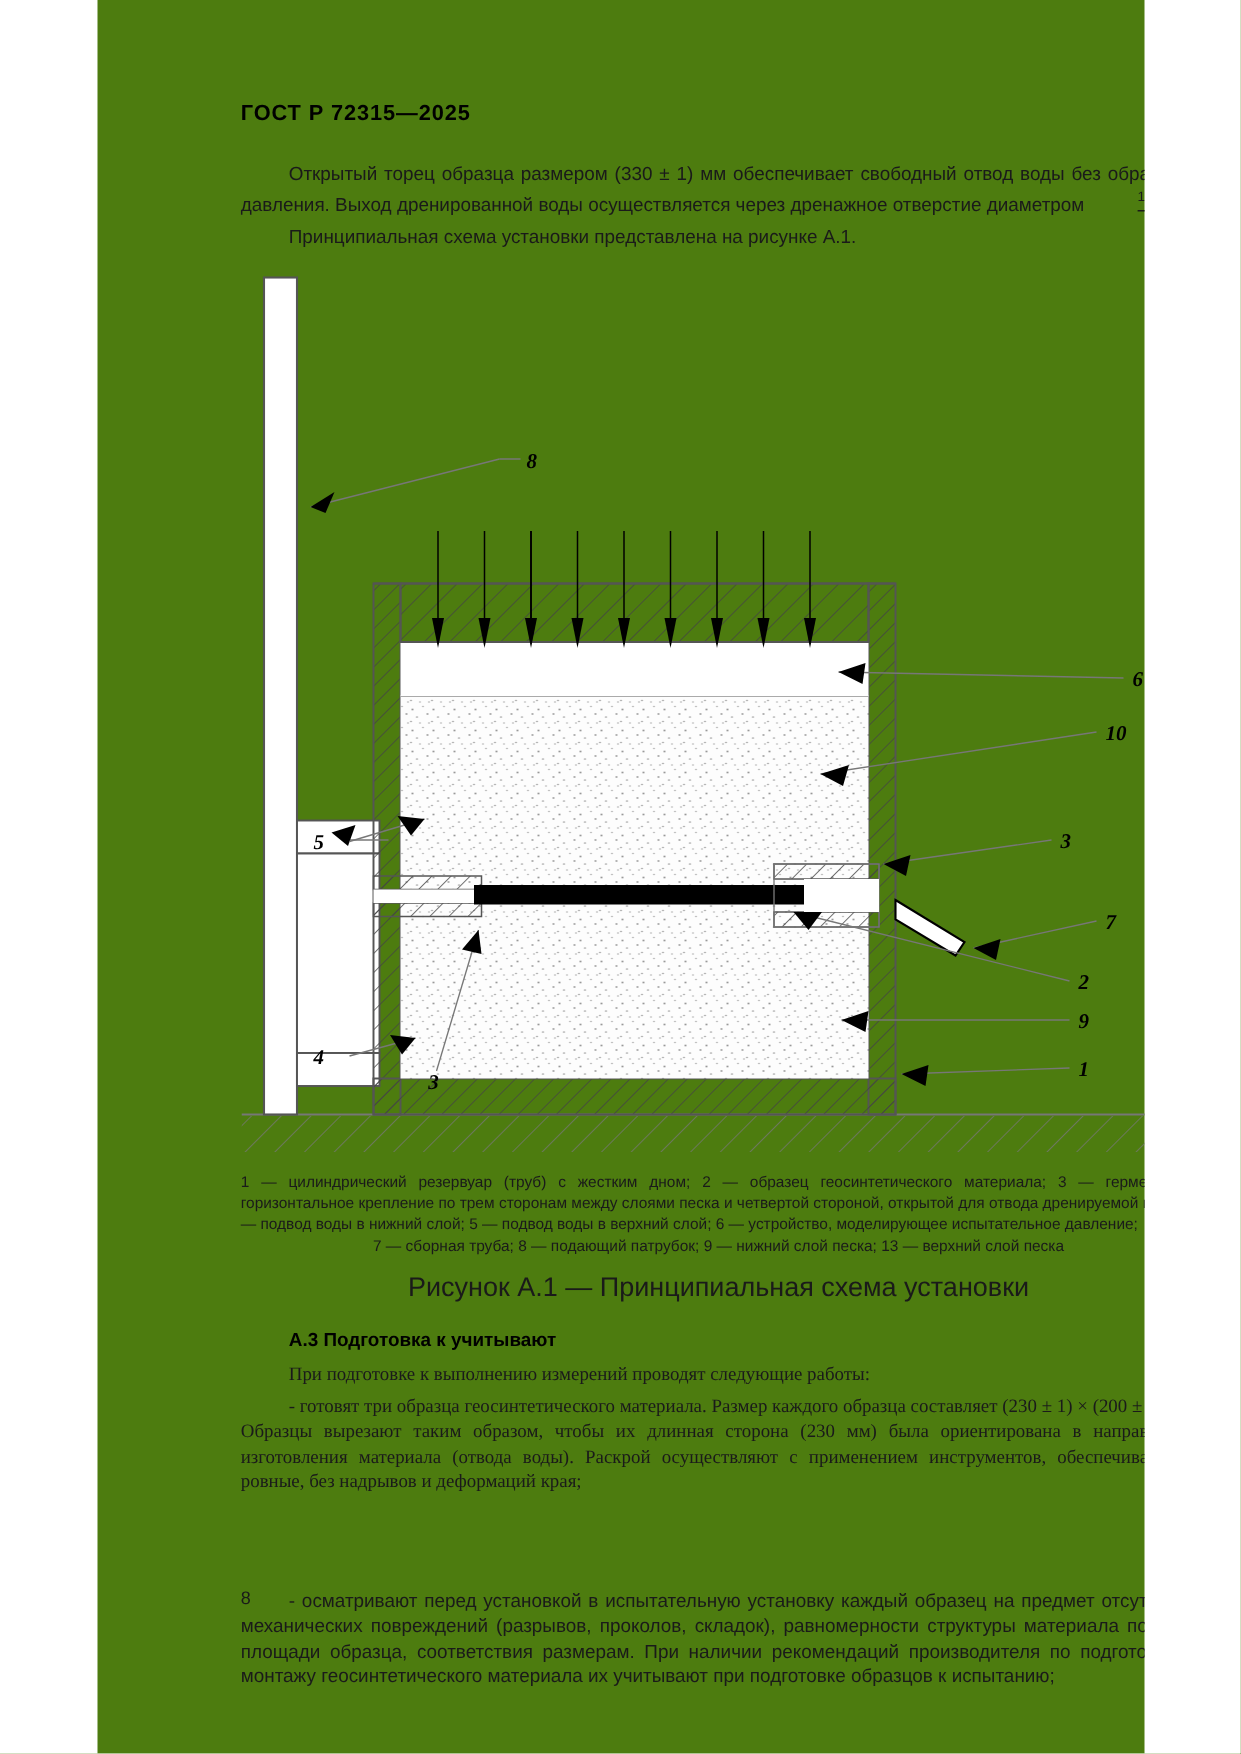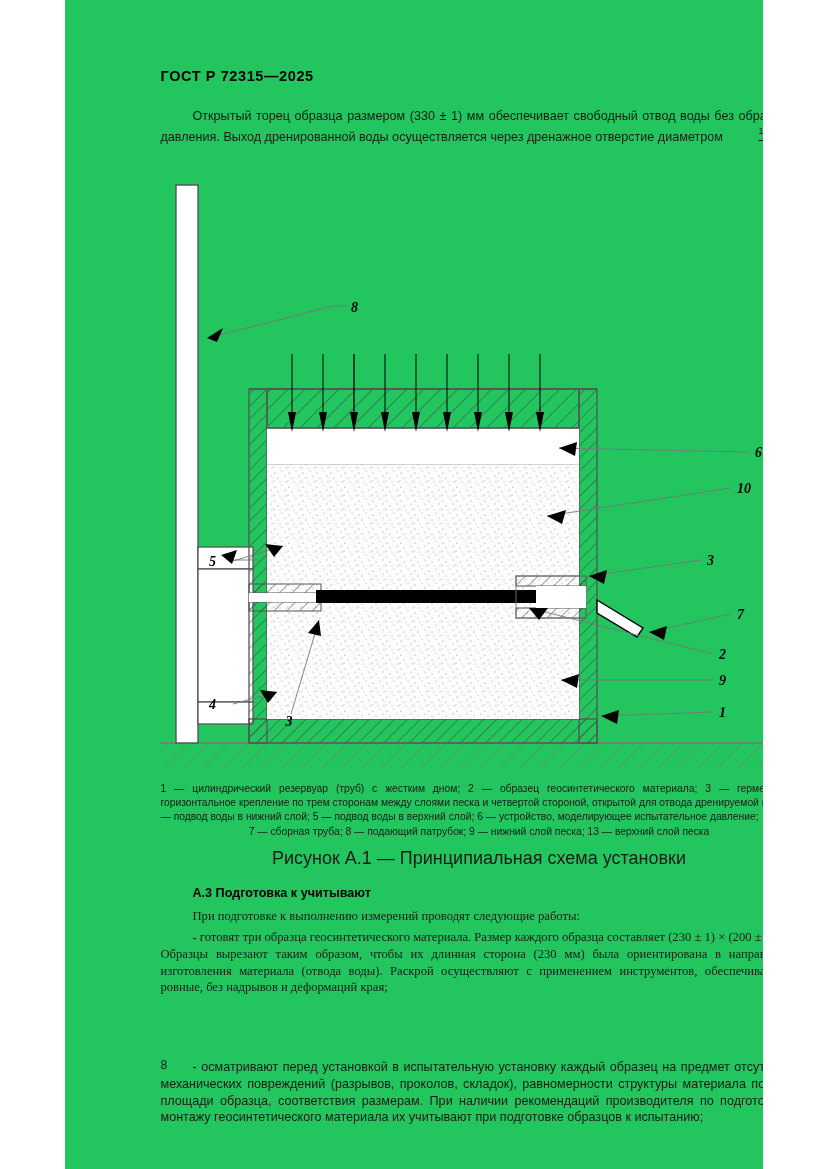--- a/index.html
+++ b/index.html
@@ -8,21 +8,21 @@
     background: #ffffff;
   }
   body {
     font-family: "Liberation Sans", sans-serif;
     color: #000000;
   }
   .page {
     position: relative;
     width: 698px;
     height: 1169px;
-    background: #22c55e;
+    background: #4d7c0f;
     overflow: hidden;
     margin: 0 auto;
   }
 
   
   .doc-header {
     position: absolute;
     left: 96px;
     top: 68px;
     font-size: 14.5px;
@@ -107,20 +107,23 @@
 <div class="page">
 
   <div class="doc-header">ГОСТ Р 72315—2025</div>
 
   <div class="body-block" style="top:108px;">
     <p class="p-indent" style="margin:0;">
       <span>Открытый торец образца размером (330 ± 1) мм обеспечивает свободный отвод воды без обратного давления. Выход дренированной воды осуществляется через дренажное отверстие диаметром </span><span class="frac"><sup>1</sup>/<sub>2</sub></span><span>".</span>
     </p>
   </div>
 
+  <div class="body-block" style="top:150px;">
+    <p class="p-indent" style="margin:0;">Принципиальная схема установки представлена на рисунке А.1.</p>
+  </div>
 
   <div class="figure-wrap">
     <svg width="637" height="592" viewBox="0 0 637 592" xmlns="http://www.w3.org/2000/svg">
       <defs>
 
         <pattern id="hatch45" width="9" height="9" patternUnits="userSpaceOnUse" patternTransform="rotate(45)">
           <line x1="0" y1="0" x2="0" y2="9" stroke="#444" stroke-width="1"></line>
         </pattern>
 
         <pattern id="hatchDev" width="12" height="12" patternUnits="userSpaceOnUse" patternTransform="rotate(45)">

